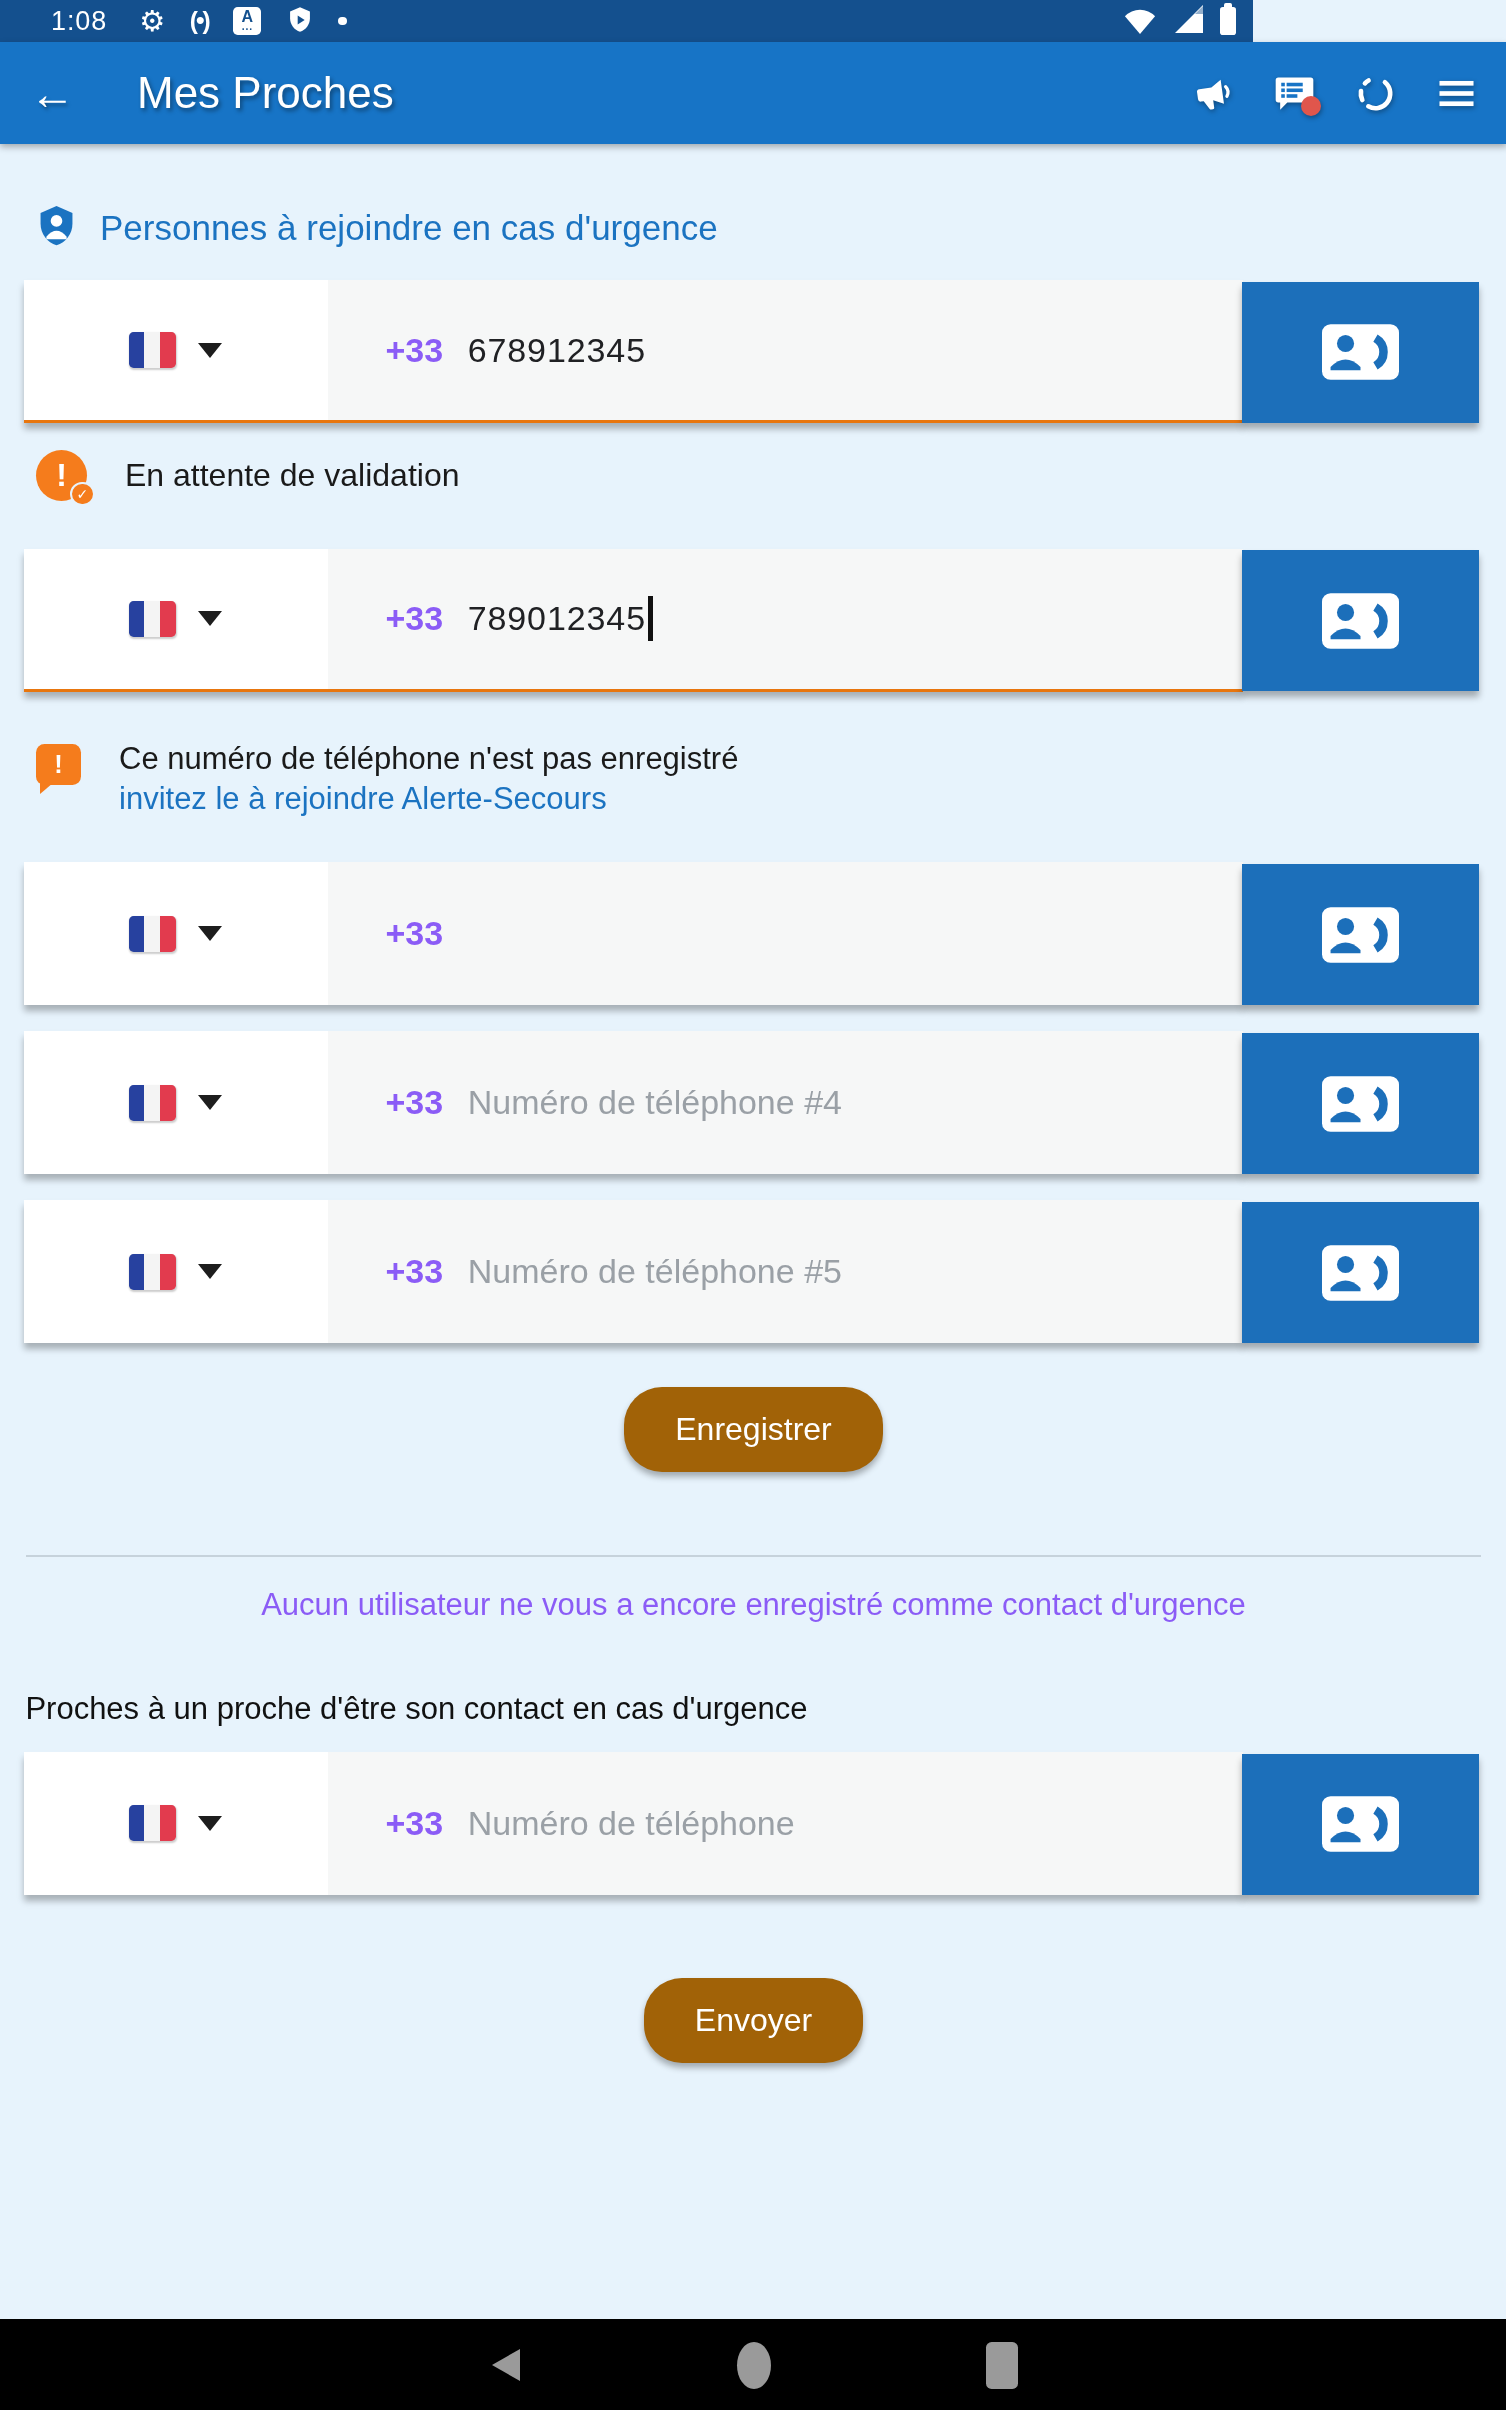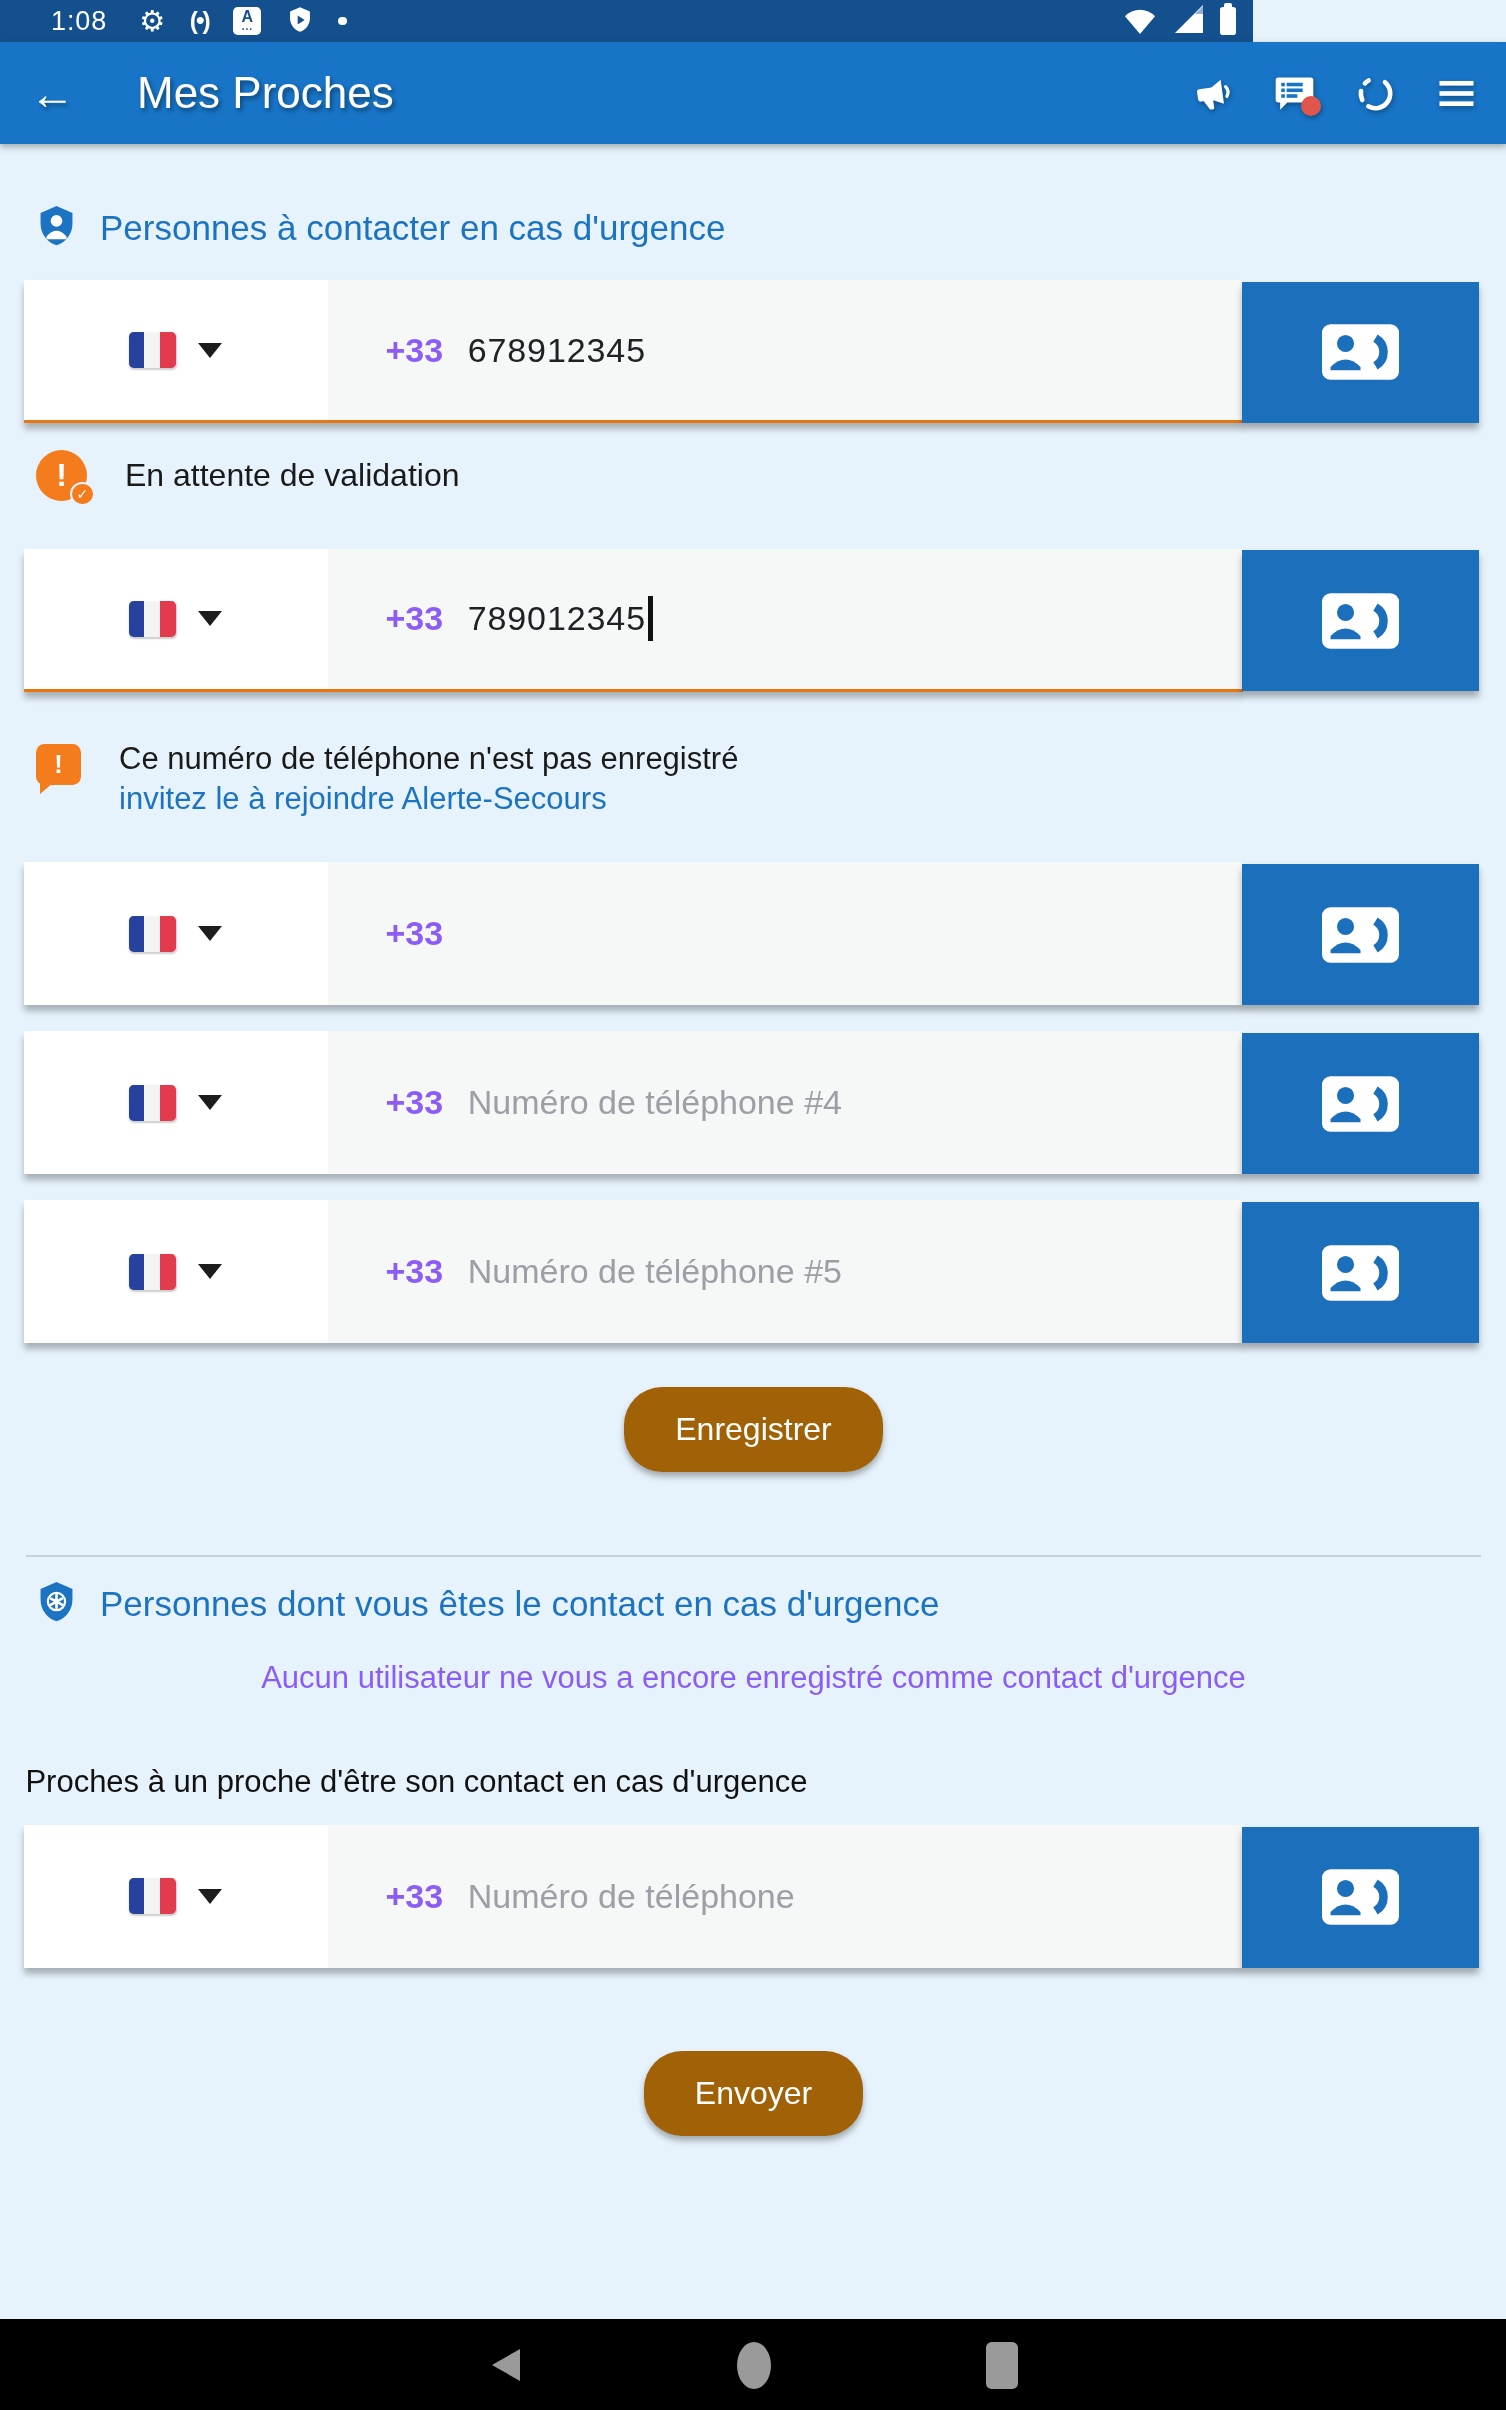--- a/index.html
+++ b/index.html
@@ -227,21 +227,21 @@
 <div class="content">
 
   <div class="section-header">
     <span>
       <svg width="45" height="49" viewBox="0 0 24 24">
           <path fill="#1B73C1" d="M12 1 3.5 4.8v5.7c0 5.3 3.6 10.2 8.5 11.5 4.9-1.3 8.5-6.2 8.5-11.5V4.8Z"></path>
           <circle fill="#fff" cx="12" cy="9" r="3.1"></circle>
           <path fill="#fff" d="M6.6 17.4q5.4-6.2 10.8 0v1.4H6.6z"></path>
         </svg>
     </span>
-    <span class="section-title">Personnes à contacter en cas d'urgence</span>
+    <span class="section-title">Personnes à rejoindre en cas d'urgence</span>
   </div>
 
   <div class="phone-row gap28">
     <div class="row-main underlined">
       <div class="flag-cell">
         <span class="flag">
             <span class="fb"></span>
             <span class="fw"></span>
             <span class="fr"></span>
           </span>
@@ -377,35 +377,20 @@
           <path fill="#1C6FBA" d="M8 40q14-14 28 0v3H8z"></path>
           <path d="M50 13a15 15 0 0 1 0 26" fill="none" stroke="#1C6FBA" stroke-width="8"></path>
         </svg>
     </button>
   </div>
 
   <button class="pill-btn">Enregistrer</button>
 
   <div class="divider"></div>
 
-  <div class="section-header sh2">
-    <span>
-      <svg width="45" height="49" viewBox="0 0 24 24">
-          <path fill="#1B73C1" d="M12 1 3.5 4.8v5.7c0 5.3 3.6 10.2 8.5 11.5 4.9-1.3 8.5-6.2 8.5-11.5V4.8Z"></path>
-          <circle cx="12" cy="11.5" r="4.6" fill="none" stroke="#fff" stroke-width="1.2"></circle>
-          <g stroke="#fff" stroke-width="1.4" stroke-linecap="round">
-            <line x1="12" y1="8.2" x2="12" y2="14.8"></line>
-            <line x1="9.1" y1="9.9" x2="14.9" y2="13.1"></line>
-            <line x1="9.1" y1="13.1" x2="14.9" y2="9.9"></line>
-          </g>
-          <circle cx="12" cy="11.5" r="1.4" fill="#fff"></circle>
-        </svg>
-    </span>
-    <span class="section-title">Personnes dont vous êtes le contact en cas d'urgence</span>
-  </div>
 
   <div class="empty-text">Aucun utilisateur ne vous a encore enregistré comme contact d'urgence</div>
 
   <div class="propose-text">Proches à un proche d'être son contact en cas d'urgence</div>
 
   <div class="phone-row row6">
     <div class="row-main">
       <div class="flag-cell">
         <span class="flag">
             <span class="fb"></span>

